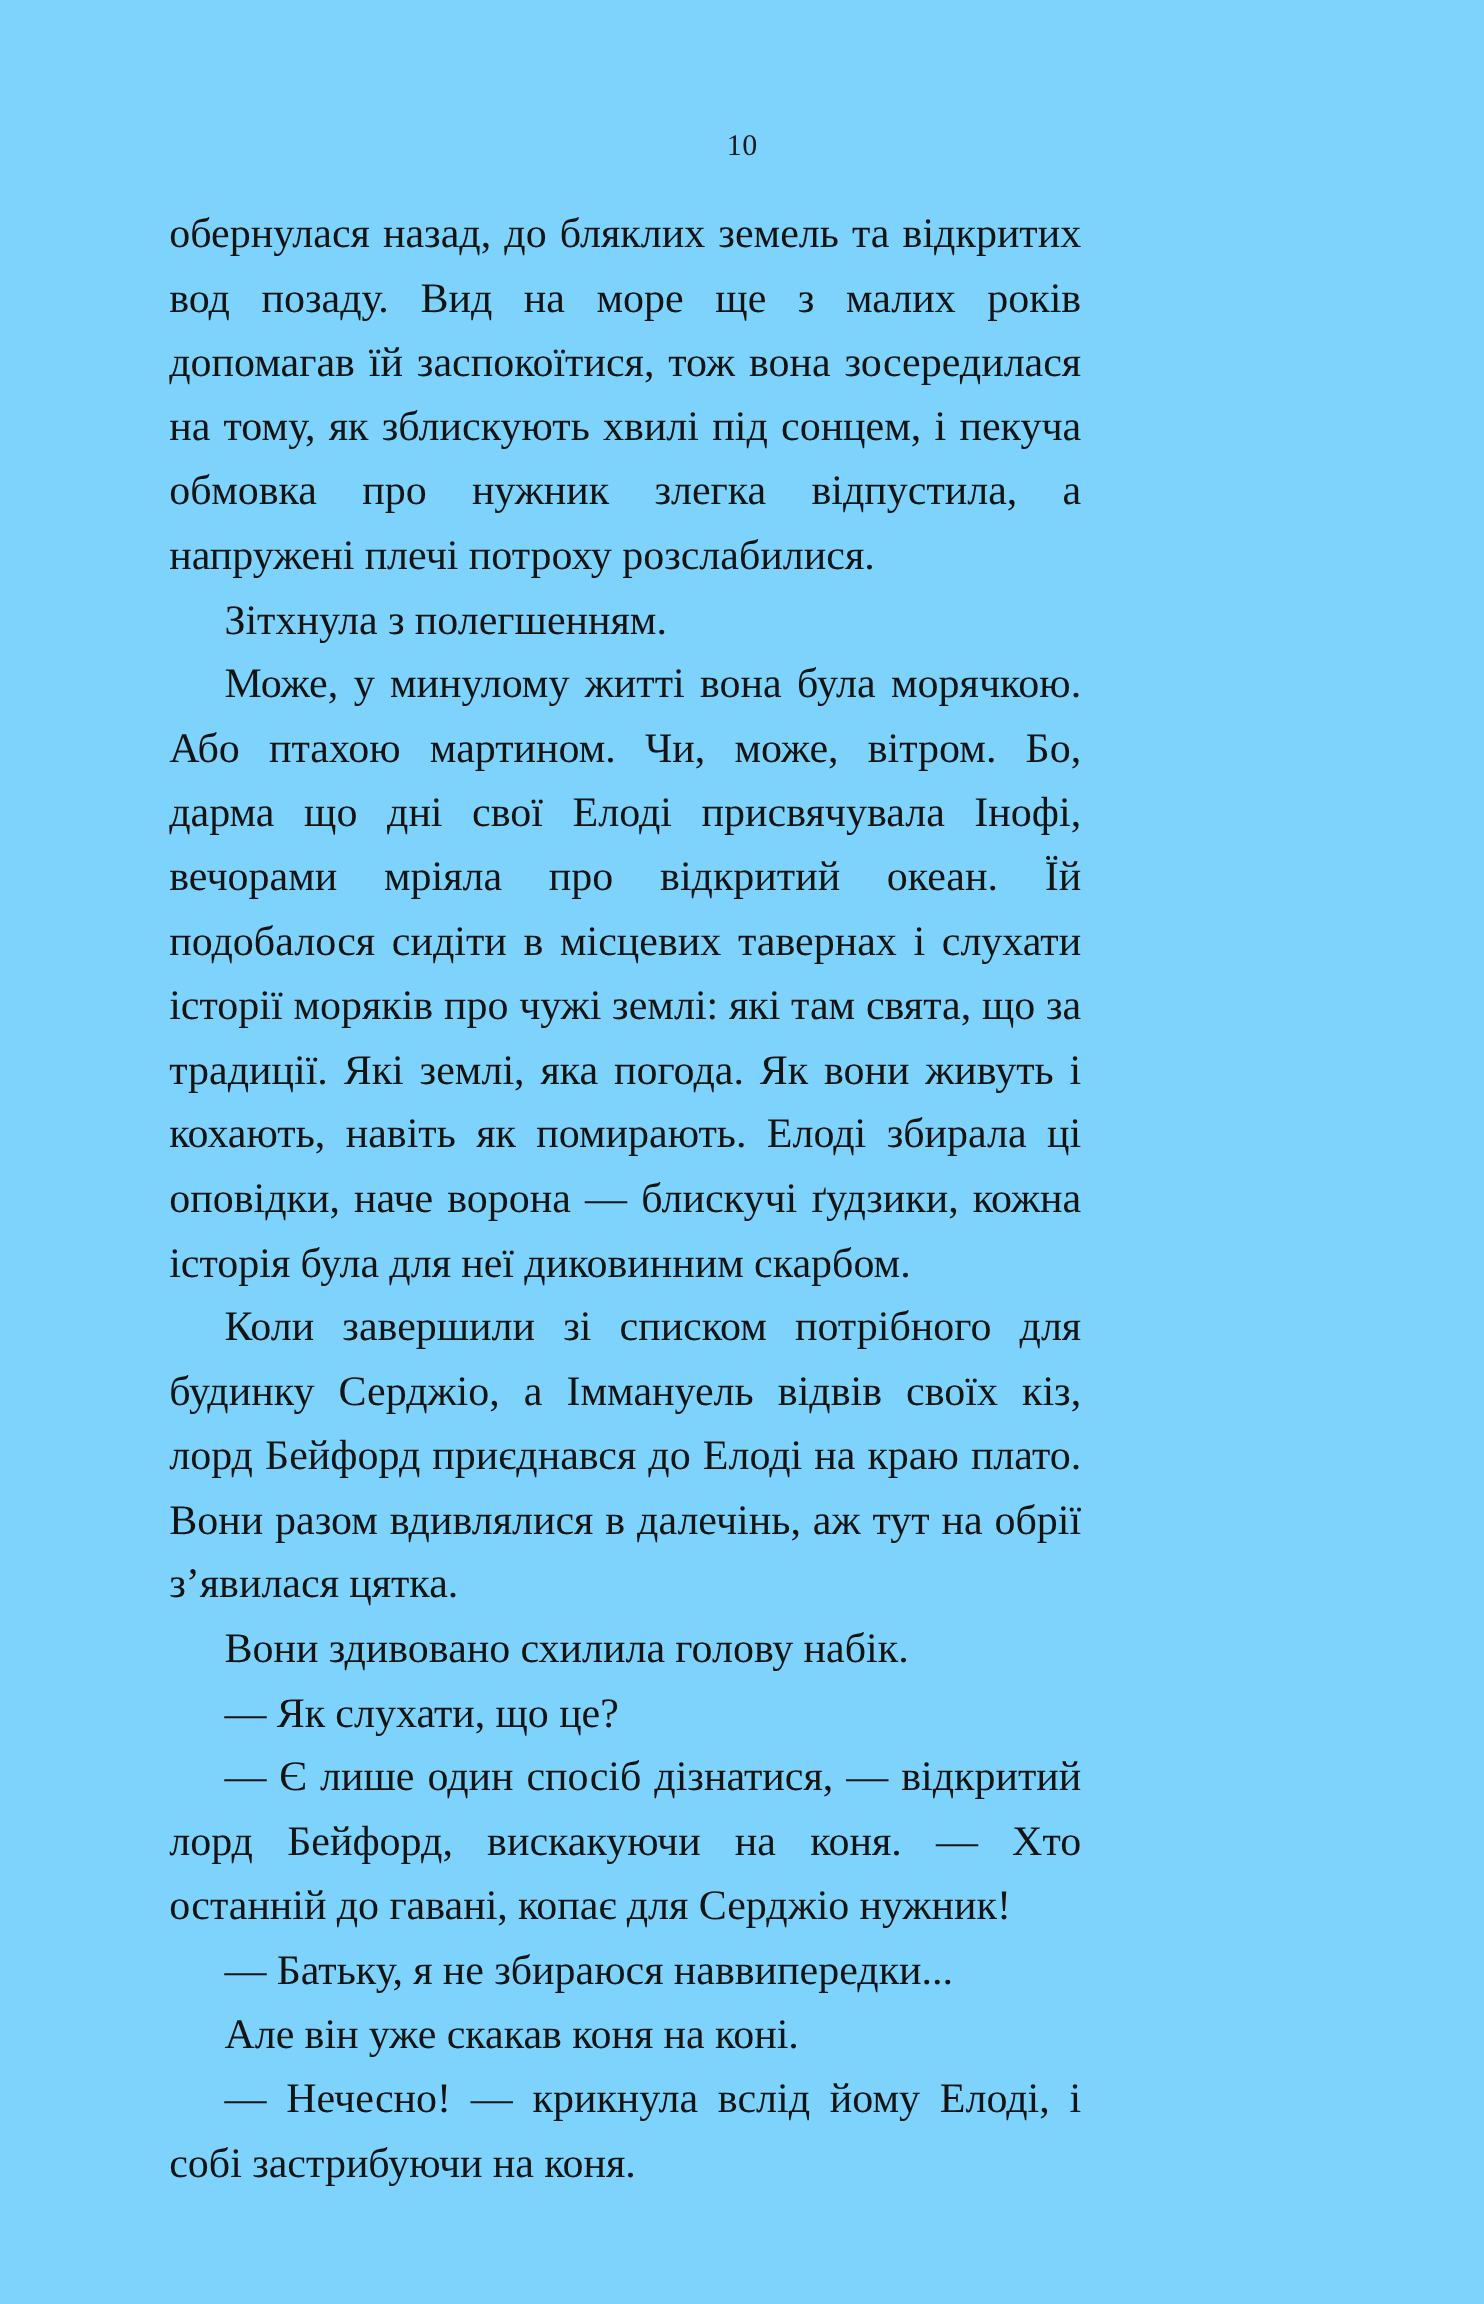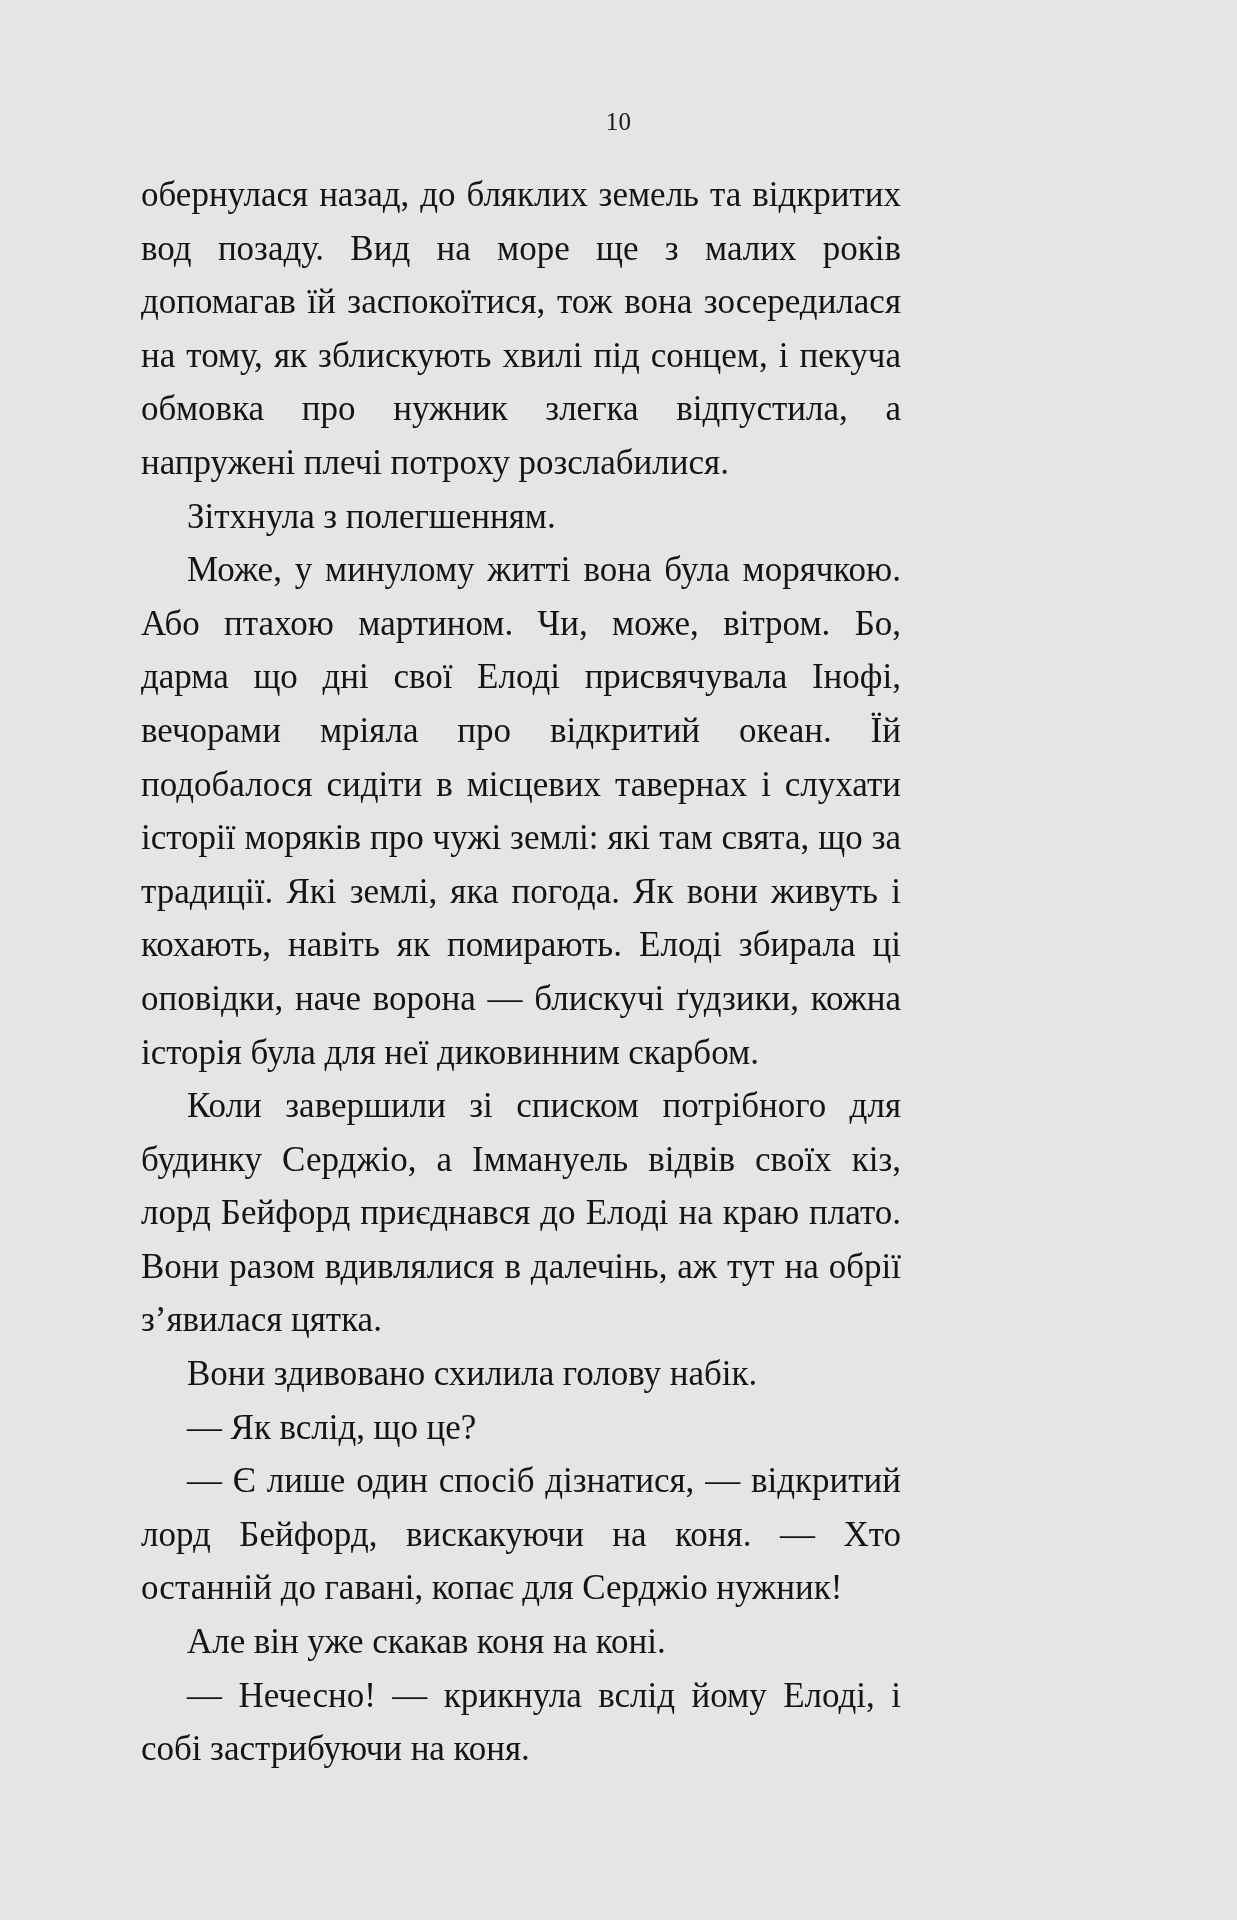--- a/index.html
+++ b/index.html
@@ -11,21 +11,21 @@
     width: 1237px;
     height: 1920px;
     font-family: "Liberation Serif", "DejaVu Serif", serif;
     color: #111111;
     position: relative;
     overflow: hidden;
   }
   .page {
     width: 1237px;
     height: 1920px;
-    background: #e5e5e5;
+    background: #7dd3fc;
     position: relative;
     box-sizing: border-box;
   }
   .folio {
     position: absolute;
     top: 108px;
     left: 0;
     width: 1237px;
     text-align: center;
     font-size: 25px;
@@ -61,19 +61,20 @@
 <div class="page">
 
   <div class="folio">10</div>
 
   <div class="textblock">
     <p class="para">обернулася назад, до бляклих земель та відкритих вод позаду. Вид на море ще з малих років допомагав їй заспокоїтися, тож вона зосередилася на тому, як зблискують хвилі під сонцем, і пекуча обмовка про нужник злегка відпустила, а напружені плечі потроху розслабилися.</p>
     <p class="para indent">Зітхнула з полегшенням.</p>
     <p class="para indent">Може, у минулому житті вона була морячкою. Або птахою мартином. Чи, може, вітром. Бо, дарма що дні свої Елоді присвячувала Інофі, вечорами мріяла про відкритий океан. Їй подобалося сидіти в місцевих тавернах і слухати історії моряків про чужі землі: які там свята, що за традиції. Які землі, яка погода. Як вони живуть і кохають, навіть як помирають. Елоді збирала ці оповідки, наче ворона — блискучі ґудзики, кожна історія була для неї диковинним скарбом.</p>
     <p class="para indent">Коли завершили зі списком потрібного для будинку Серджіо, а Іммануель відвів своїх кіз, лорд Бейфорд приєднався до Елоді на краю плато. Вони разом вдивлялися в далечінь, аж тут на обрії з’явилася цятка.</p>
     <p class="para indent">Вони здивовано схилила голову набік.</p>
-    <p class="para indent">— Як вслід, що це?</p>
+    <p class="para indent">— Як слухати, що це?</p>
     <p class="para indent">— Є лише один спосіб дізнатися, — відкритий лорд Бейфорд, вискакуючи на коня. — Хто останній до гавані, копає для Серджіо нужник!</p>
+    <p class="para indent">— Батьку, я не збираюся наввипередки...</p>
     <p class="para indent">Але він уже скакав коня на коні.</p>
     <p class="para indent">— Нечесно! — крикнула вслід йому Елоді, і собі застрибуючи на коня.</p>
   </div>
 
 </div>
 
 </body></html>

